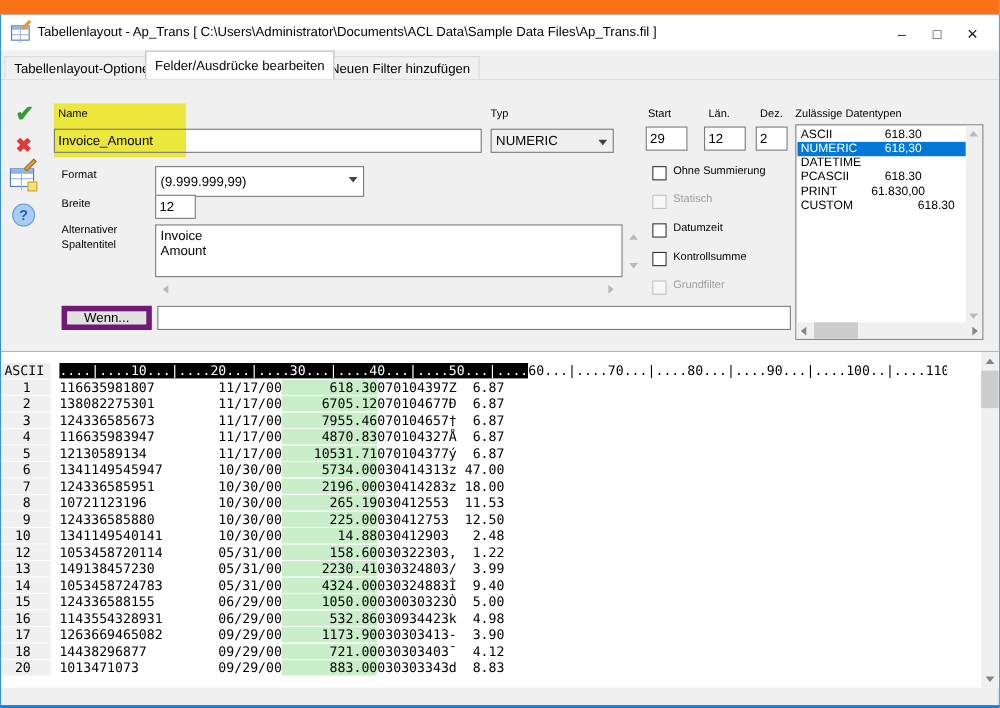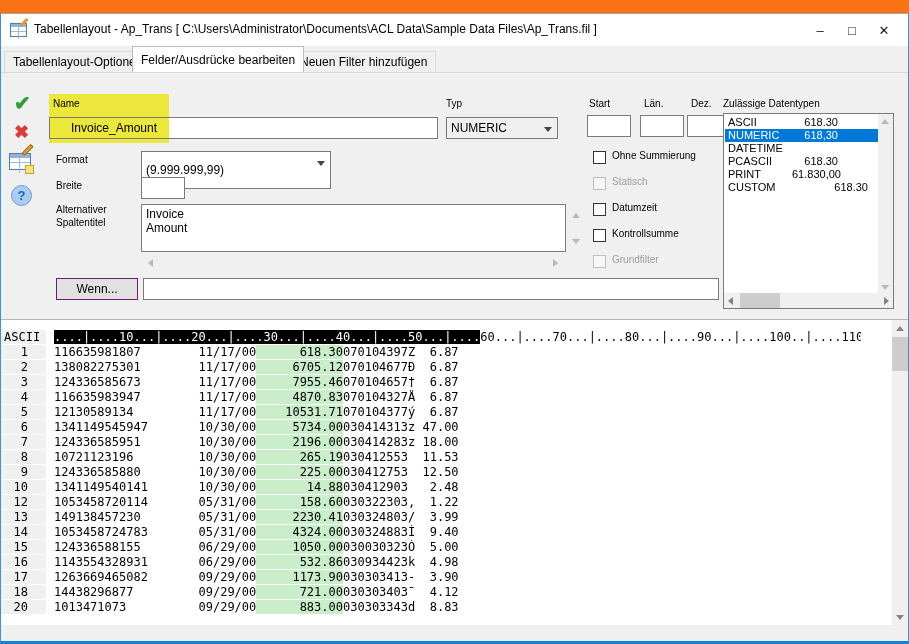--- a/index.html
+++ b/index.html
@@ -49,21 +49,21 @@
   .tbl-icon .pencil { position:absolute; right:-4px; top:-6px; width:13px; height:4px;
     background:#e8a33d; border:1px solid #a06a1c; transform:rotate(-45deg); }
   .tbl-icon .note { position:absolute; right:-4px; bottom:-5px; width:9px; height:9px;
     background:#f7e273; border:1px solid #c9a23a; }
 
   .lbl { position:absolute; font-size:10px; color:#000; white-space:nowrap; }
   .lbl.dis { color:#9d9d9d; }
   .yellow-hl { position:absolute; left:48px; top:80px; width:120px; height:49px; background:#ece73b; }
 
   .tbox { position:absolute; background:#fff; border:1px solid #7a7a7a; font-size:12px;
-    color:#000; padding:2px 21px; font-family:"Liberation Sans", sans-serif; }
+    color:#000; padding:2px 3px; font-family:"Liberation Sans", sans-serif; }
   input.tbox { outline:none; }
   .name-input { background:linear-gradient(to right, #ece73b 0 119px, #fff 119px); }
 
   .combo { position:absolute; border:1px solid #7a7a7a; background:#fff; font-size:12px;
     display:flex; align-items:center; padding-left:4px; }
   .combo.gray { background:#f0f0f0; }
   .combo .arrow { position:absolute; right:5px; top:9px; width:0; height:0;
     border-left:4px solid transparent; border-right:4px solid transparent;
     border-top:5px solid #444; }
 
@@ -74,21 +74,21 @@
   .tri.up   { border-left:4px solid transparent; border-right:4px solid transparent; border-bottom:5px solid #b9b9b9; }
   .tri.down { border-left:4px solid transparent; border-right:4px solid transparent; border-top:5px solid #b9b9b9; }
   .tri.left { border-top:4px solid transparent; border-bottom:4px solid transparent; border-right:5px solid #b9b9b9; }
   .tri.right{ border-top:4px solid transparent; border-bottom:4px solid transparent; border-left:5px solid #b9b9b9; }
   .tri.dark.up { border-bottom-color:#848484; } .tri.dark.down { border-top-color:#848484; }
   .tri.dark.left { border-right-color:#848484; } .tri.dark.right { border-left-color:#848484; }
 
   .cb { position:absolute; width:13px; height:13px; background:#fff; border:1px solid #333; }
   .cb.dis { border-color:#c0c0c0; background:#f7f7f7; }
 
-  .btn { position:absolute; background:#e1e1e1; border:1px solid #701a75; font-size:12px;
+  .btn { position:absolute; background:#e1e1e1; border:5px solid #701a75; font-size:12px;
     display:flex; align-items:center; justify-content:center; }
 
   
   .listbox { position:absolute; left:722px; top:40px; width:171px; height:196px;
     background:#fff; border:1px solid #7a7a7a; overflow:hidden; }
   .lb-items { position:absolute; left:1px; top:2px; width:153px; }
   .lb-item { display:flex; font-size:11px; line-height:13px; padding:0 2px 0 3px; color:#000; }
   .lb-item .nm { flex:0 0 64px; }
   .lb-item .vl { flex:0 0 46px; text-align:right; }
   .lb-item .vl.wide { flex:0 0 76px; }
@@ -215,21 +215,21 @@
           <span class="tri down" style="left:3px; bottom:5px;"></span>
         </div>
         <div class="lb-hsb">
           <span class="tri dark left" style="left:4px; top:4px;"></span>
           <div class="sb-thumb" style="left:16px; top:0; width:40px; height:15px;"></div>
           <span class="tri dark right" style="right:4px; top:4px;"></span>
         </div>
       </div>
 
       <div class="lbl" style="left:55px; top:81px;">Format</div>
-      <div class="combo" style="left:140px; top:78px; width:190px; height:38px;">
+      <div class="combo" style="left:140px; top:78px; width:190px; height:28px;">
         <span>(9.999.999,99)</span>
         <span class="arrow"></span>
       </div>
 
       <div class="lbl" style="left:55px; top:107px;">Breite</div>
       <input class="tbox" style="left: 140px; top: 104px; width: 37px; height: 22px;" readonly="" value="12">
 
       <div class="lbl" style="left:55px; top:131px;">Alternativer</div>
       <div class="lbl" style="left:55px; top:144px;">Spaltentitel</div>
       <div class="multiline" style="left:140px; top:131px; width:425px; height:48px;">Invoice

